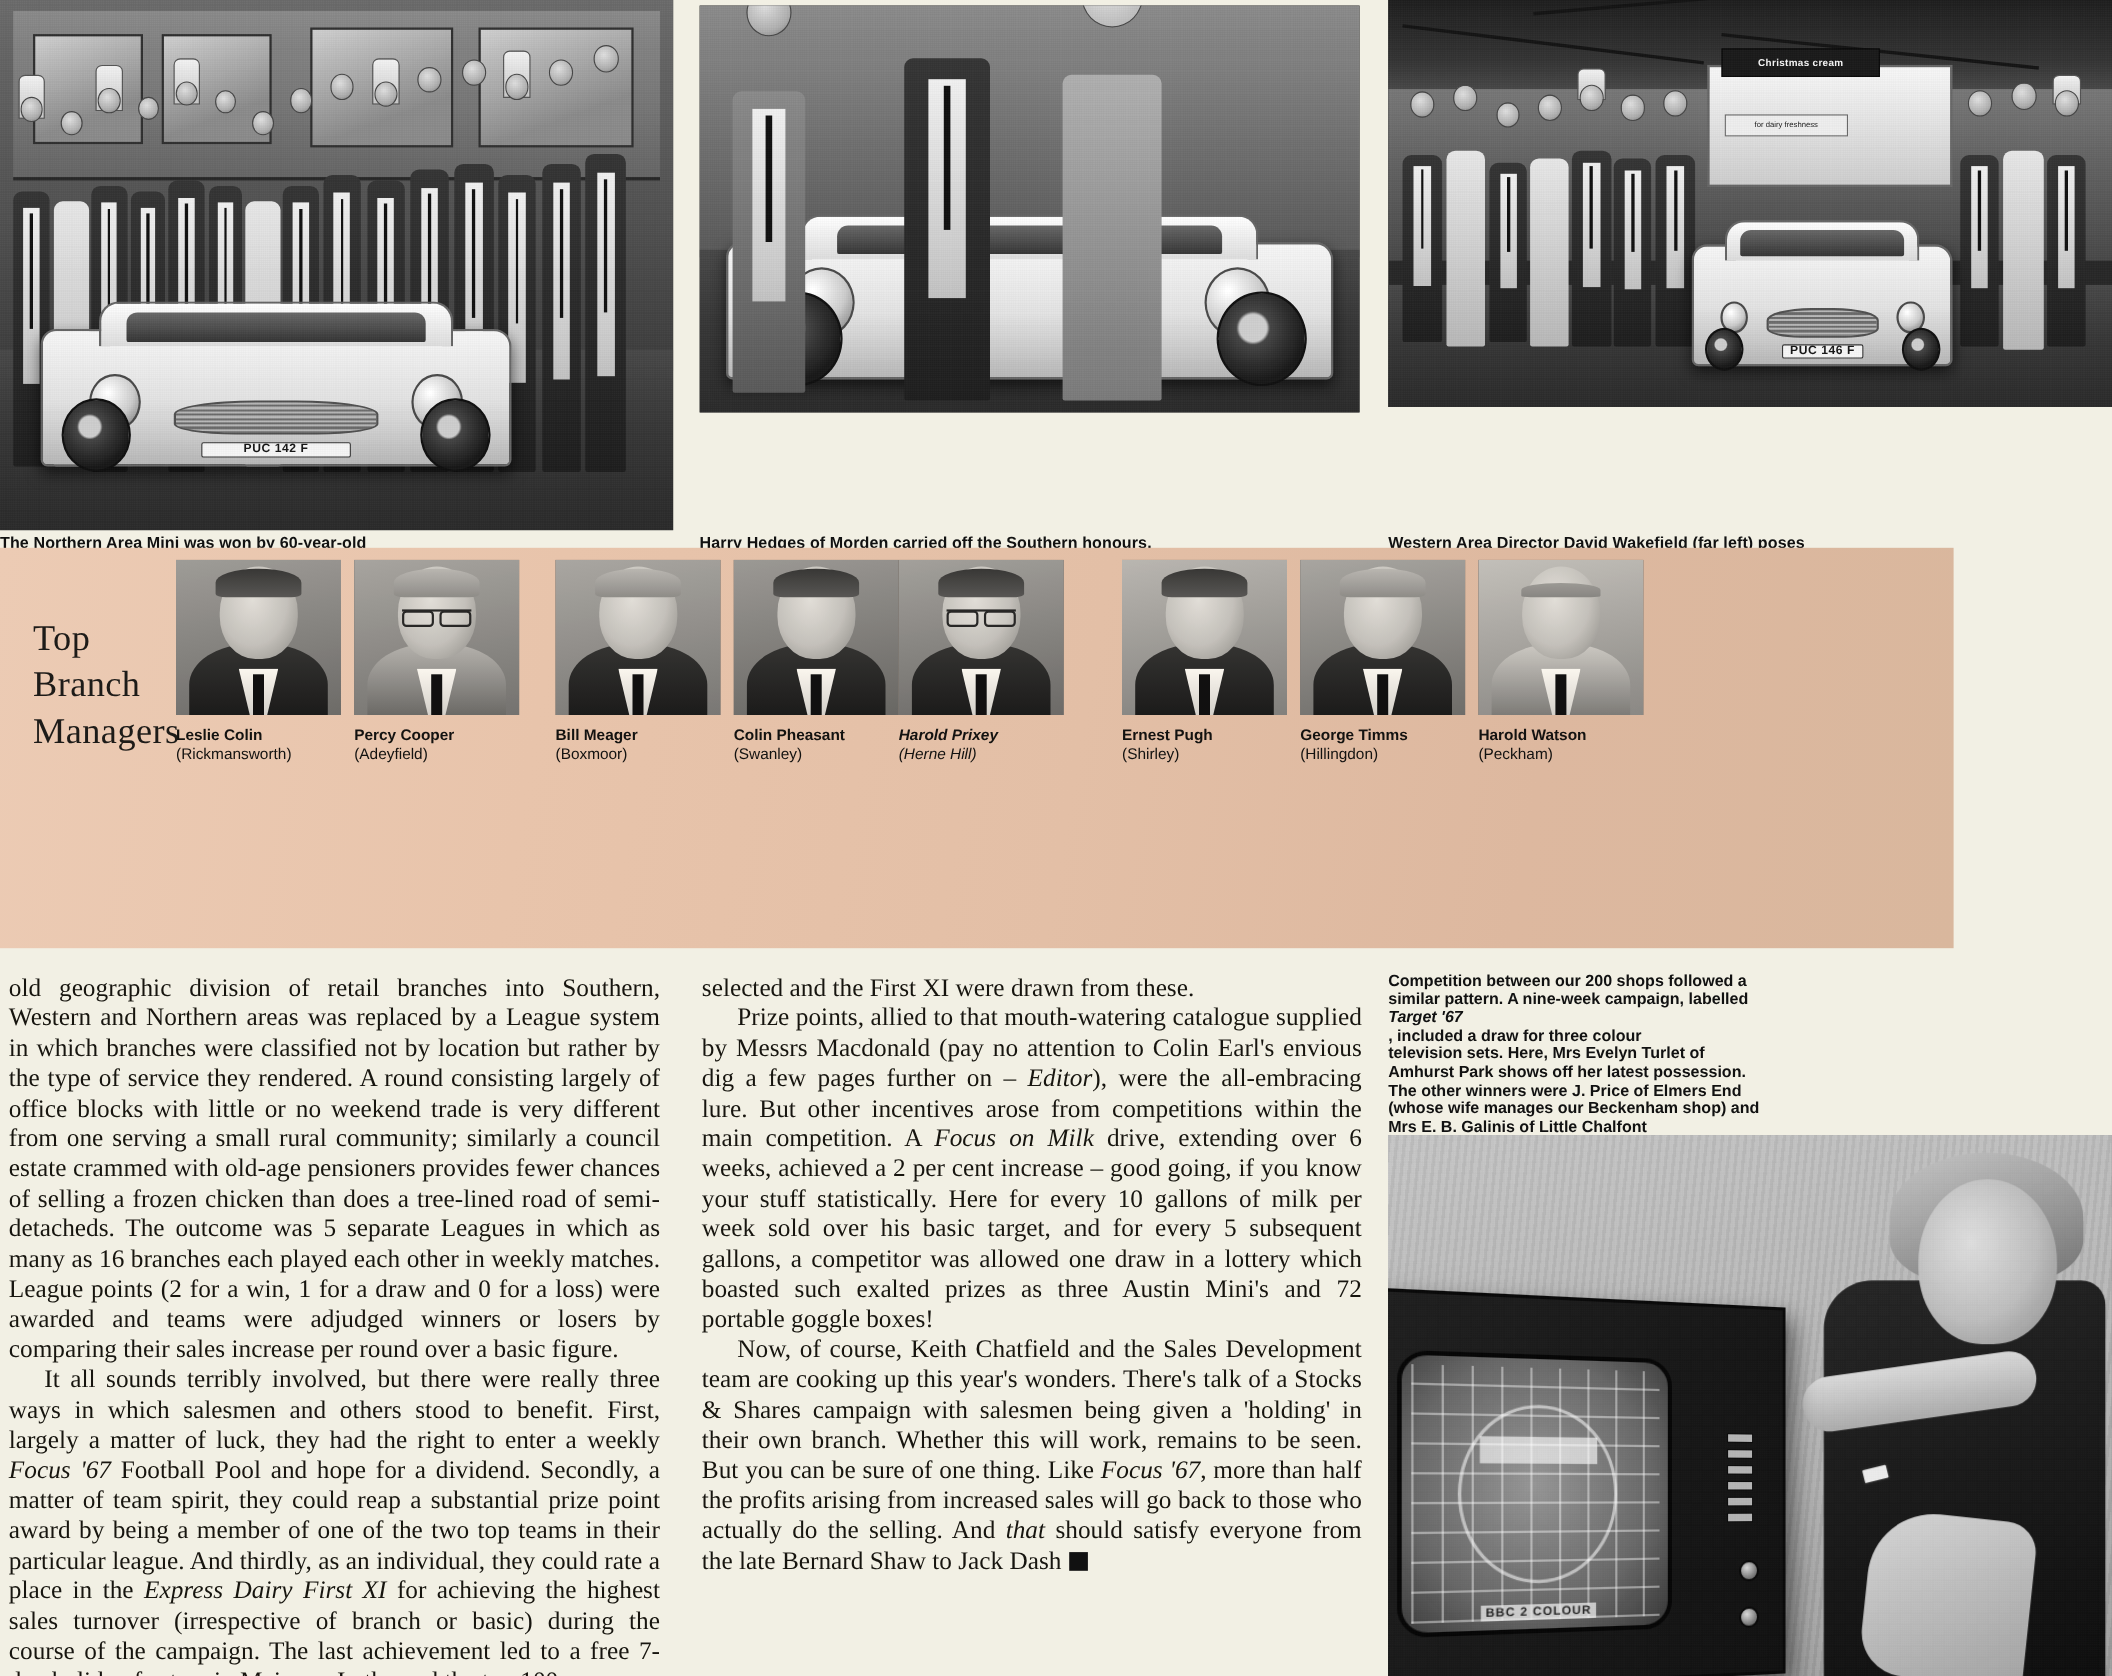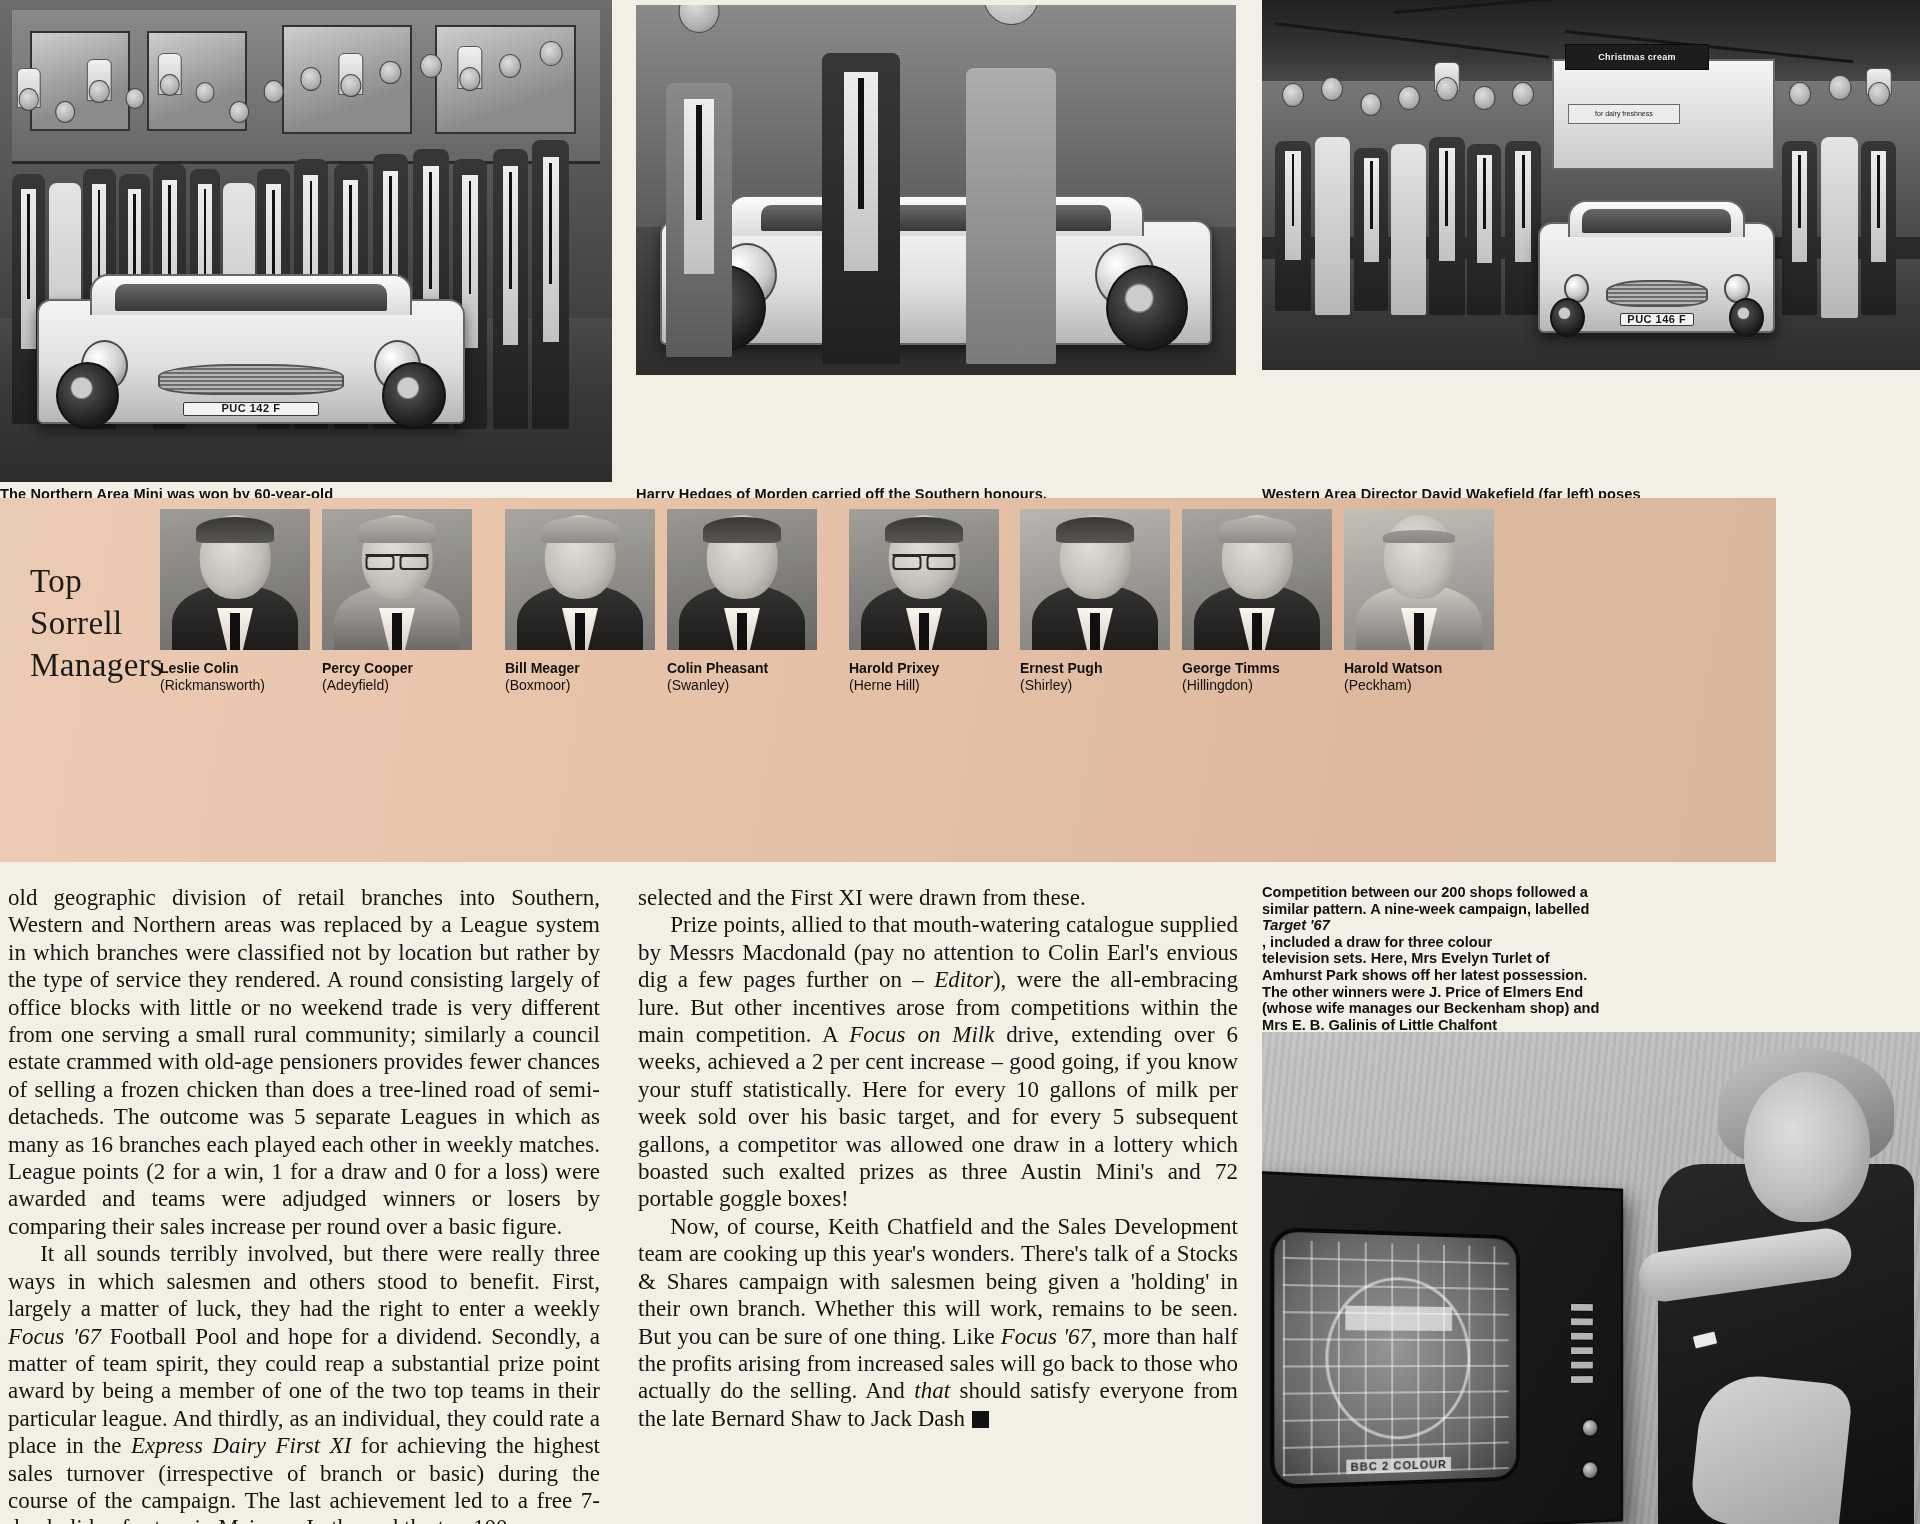--- a/index.html
+++ b/index.html
@@ -573,21 +573,21 @@
         <span>United Dairies. So did the staff, who ended up as</span>
         <span>League leaders at their first attempt. The win</span>
         <span>suited Alec. His own car had just broken down</span>
       </div>
     </div>
   </div>
 
   <div class="managers">
     <div class="mgr-title">
       <div>Top</div>
-      <div>Sorrell</div>
+      <div>Branch</div>
       <div>Managers</div>
     </div>
 
     <div class="mgr-group mg1">
       <div class="mgr" style="left:0px;">
         <div class="pic">
           <div class="portrait">
             <div class="pt-bg" style="background:linear-gradient(170deg,#9e978a,#6f685d);"></div>
             <div class="pt-body"></div>
               <div class="pt-shirt"></div>
@@ -638,21 +638,21 @@
             <div class="pt-body"></div>
               <div class="pt-shirt"></div>
               <div class="pt-tie"></div>
             <div class="pt-head"></div>
               <div class="pt-hair"></div>
           </div>
         </div>
         <div class="nm">Colin Pheasant</div>
         <div class="br">(Swanley)</div>
       </div>
-      <div class="mgr" style="left:344px;">
+      <div class="mgr" style="left:312px;font-style:italic;">
         <div class="pic">
           <div class="portrait">
             <div class="pt-bg" style="background:linear-gradient(170deg,#a29b8f,#6e675d);"></div>
             <div class="pt-body"></div>
               <div class="pt-shirt"></div>
               <div class="pt-tie"></div>
             <div class="pt-head"></div>
               <div class="pt-hair"></div>
             <div class="pt-glass"></div>
           </div>

